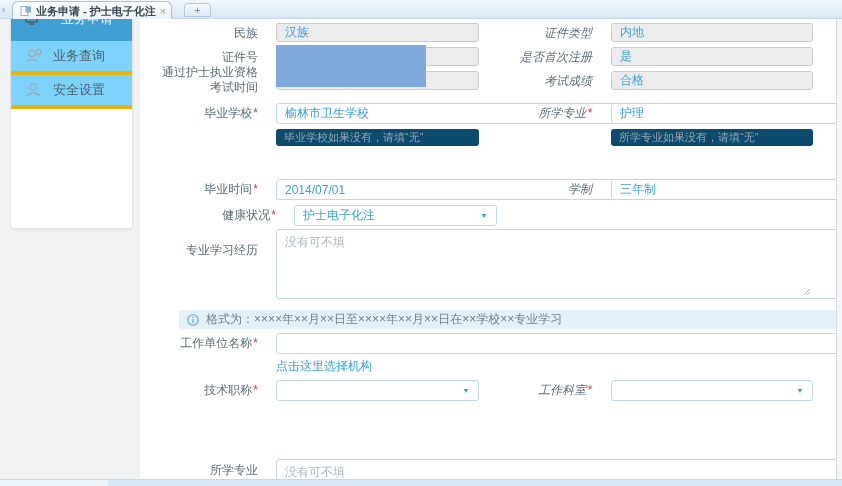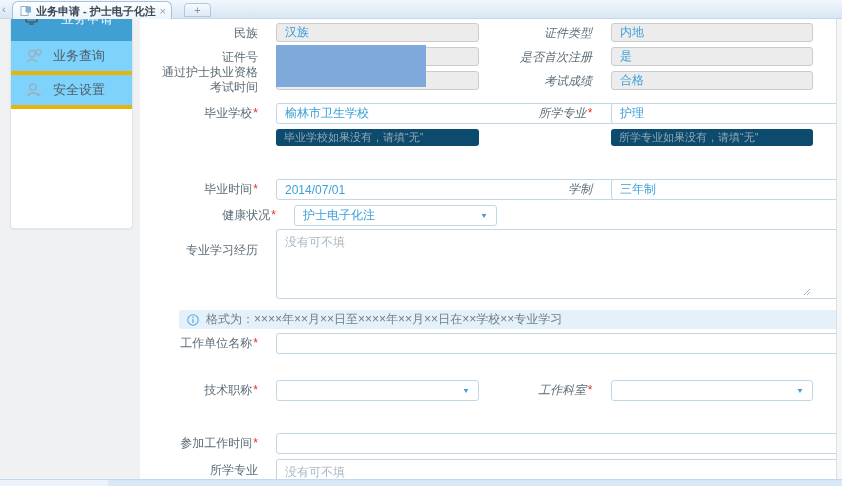--- a/index.html
+++ b/index.html
@@ -187,39 +187,38 @@
       <circle cx="6" cy="3.2" r="0.8" fill="#55a9dc"></circle>
     </svg>
     <span>格式为：××××年××月××日至××××年××月××日在××学校××专业学习</span>
   </div>
 
   <div class="row" style="top:314px; left:0; width:696px; height:21px">
     <span class="lbl"><span>工作单位名称</span><span class="req">*</span></span>
     <input class="f-full inp" value="" style="">
   </div>
 
+  <div class="row" style="top:340px; left:136px; width:300px; height:14px">
+    <span class="link">点击这里选择机构</span>
+  </div>
 
   <div class="row" style="top:361px; left:0; width:696px; height:21px">
     <span class="lbl"><span>技术职称</span><span class="req">*</span></span>
     <div class="f-left sel">
         <span class="val"></span>
         <span class="caret">▼</span>
       </div>
     <span class="lbl2"><span>工作科室</span><span class="req">*</span></span>
     <div class="f-right sel">
         <span class="val"></span>
         <span class="caret">▼</span>
       </div>
   </div>
 
 
-  <div class="row" style="top:414px; left:0; width:696px; height:21px">
-    <span class="lbl"><span>参加工作时间</span><span class="req">*</span></span>
-    <input class="f-left inp" value="" style="">
-  </div>
 
   <div class="row" style="top:440px; left:0; width:696px; height:40px">
     <span class="lbl" style="line-height:16px; top:3px">所学专业</span>
     <textarea class="f-full ta" style="height: 40px;" placeholder="没有可不填"></textarea>
   </div>
 
 </div>
 
 <div class="scroll-strip"></div>
 

